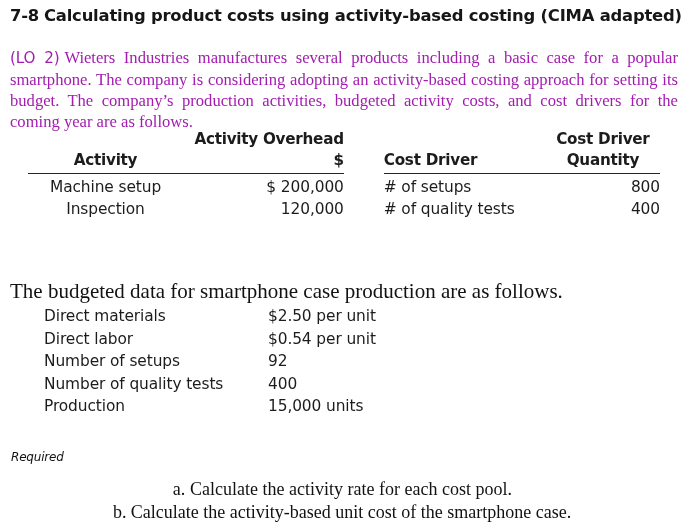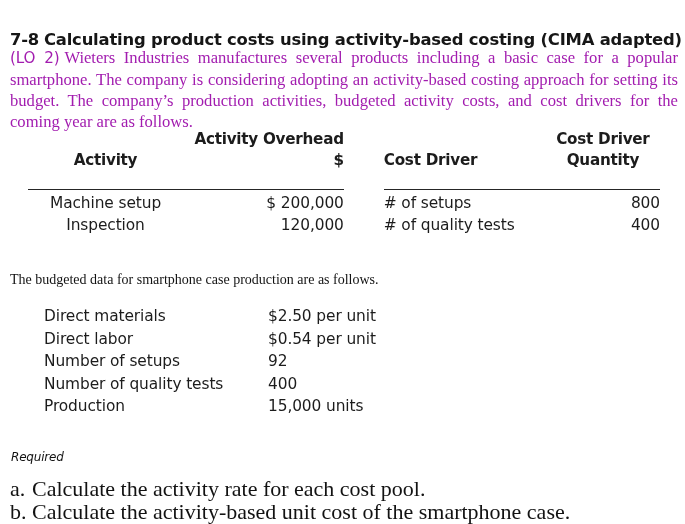--- a/index.html
+++ b/index.html
@@ -22,21 +22,20 @@
     position: absolute;
     left: 10px;
     top: 6px;
     width: 670px;
     font-family: "DejaVu Sans", "Liberation Sans", sans-serif;
     font-size: 16.4px;
     font-weight: 600;
     letter-spacing: -0.2px;
     color: #161616;
     white-space: nowrap;
-    margin-top: 24px;
   }
   .problem-num { margin-right: 5px; }
 
   
   .intro {
     position: absolute;
     left: 10px;
     top: 30px;
     width: 668px;
     font-size: 16.6px;
@@ -72,40 +71,40 @@
   }
   .activity-table th {
     font-size: 15.2px;
     font-weight: 700;
     letter-spacing: -0.25px;
     padding-bottom: 2px;
   }
   .activity-table th .rule {
     display: block;
     border-bottom: 1.6px solid #262626;
-    padding-bottom: 19px;
+    padding-bottom: 3px;
   }
   .activity-table td {
     font-size: 15.4px;
     letter-spacing: -0.1px;
     padding-top: 1px;
   }
   .col-activity   { width: 162px; text-align: center; }
   .col-overhead   { width: 168px; text-align: right; padding-right: 12px !important; }
   .col-driver     { width: 172px; text-align: left; padding-left: 28px !important; }
   .col-quantity   { width: 118px; text-align: right; padding-right: 8px !important; }
   .col-quantity .rule { display: block; }
   .hdr-two-line { display: block; text-align: center; }
 
   
   .budget-intro {
     position: absolute;
     left: 10px;
     top: 258px;
-    font-size: 14px;
+    font-size: 21px;
     color: #121212;
   }
 
   
   .budget-list {
     position: absolute;
     left: 44px;
     top: 305px;
     width: 430px;
     font-family: "DejaVu Sans", "Liberation Sans", sans-serif;
@@ -131,23 +130,24 @@
     font-size: 12px;
     font-weight: 500;
     letter-spacing: -0.2px;
     color: #131313;
   }
   .required-list {
     position: absolute;
     left: 10px;
     top: 478px;
     width: 660px;
-    font-size: 22px;
+    font-size: 18px;
     line-height: 22.5px;
     color: #121212;
+    text-align: center;
   }
   .req-item { display: block; white-space: nowrap; }
   .req-marker { display: inline-block; width: 22px; }
 </style>
 </head>
 <body>
 
 <div class="problem-heading">
   <span class="problem-num">7-8</span><span>Calculating product costs using activity-based costing (CIMA adapted)</span>
 </div>

